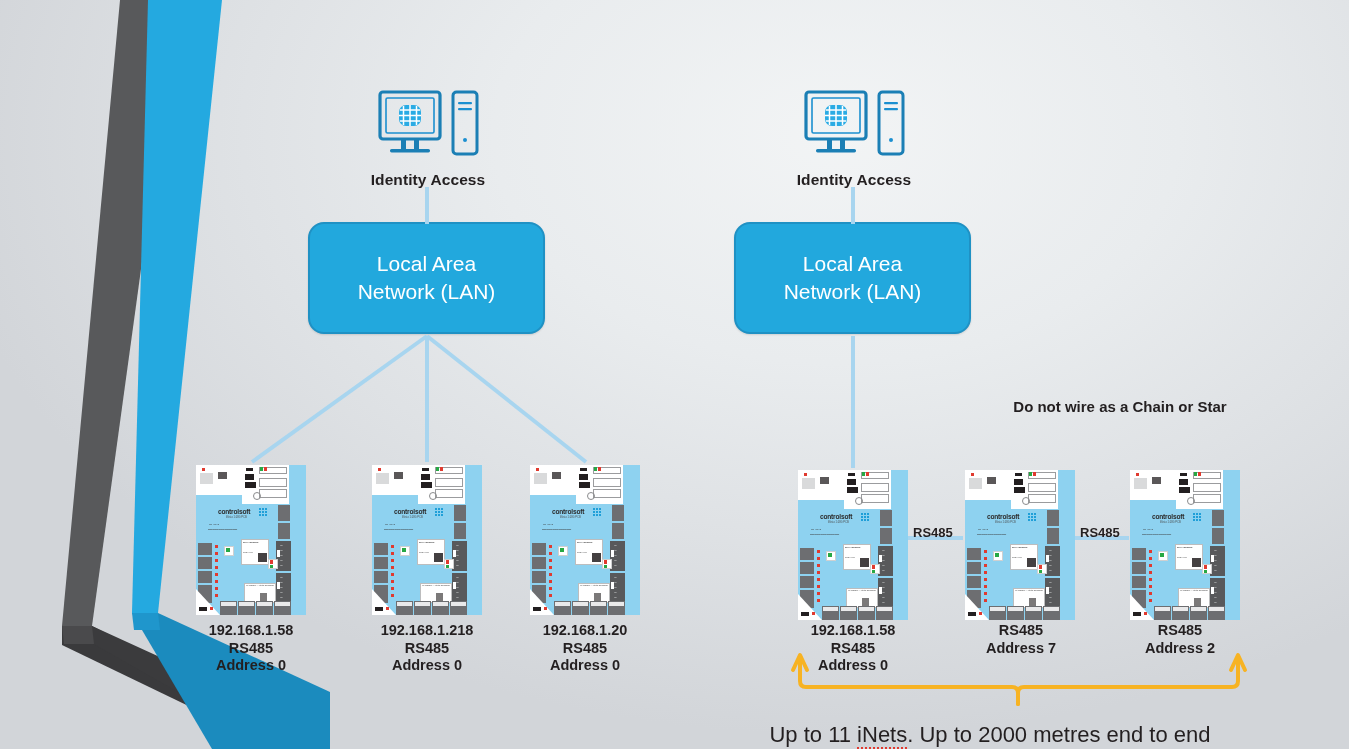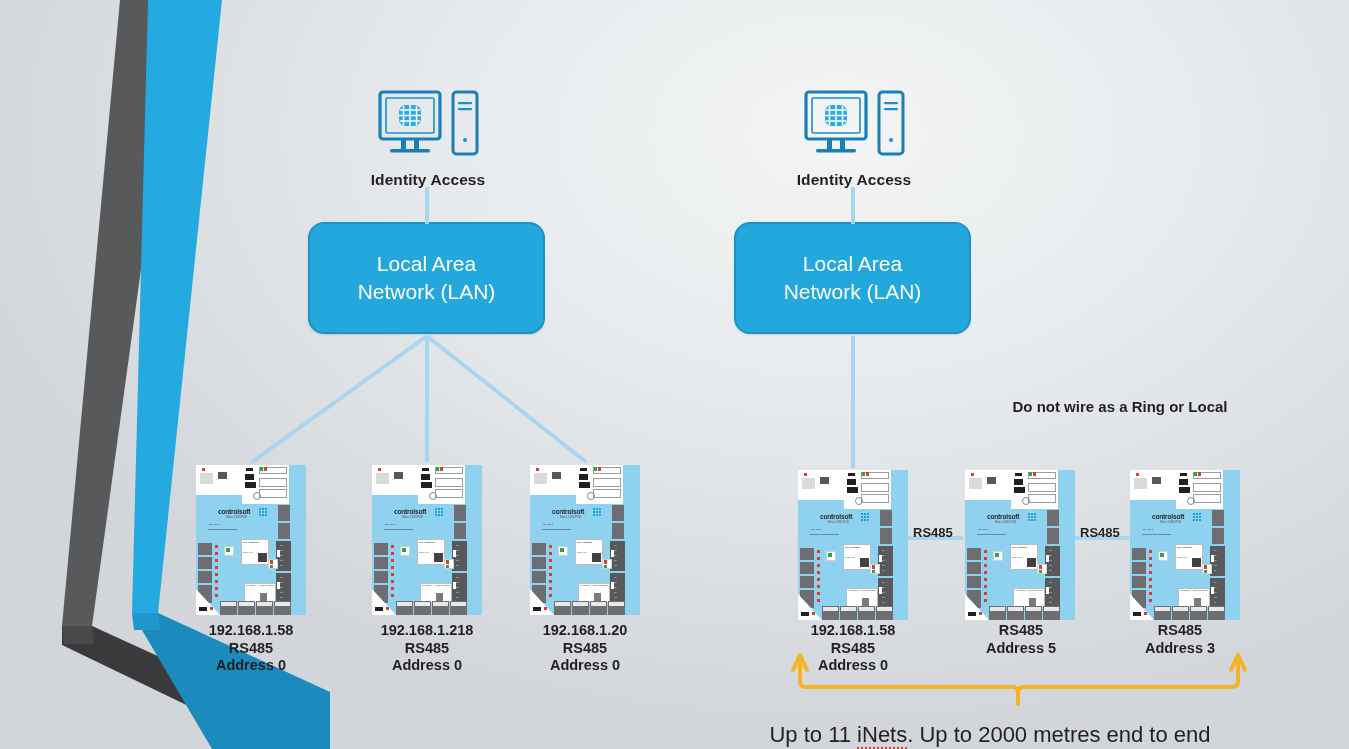--- a/index.html
+++ b/index.html
@@ -219,21 +219,21 @@
       <path d="M1238 661 L1238 681 Q1238 687 1232 687 L1024 687 Q1018 687 1018 693 L1018 704"></path>
       <path d="M793 670 L800 655 L807 670"></path>
       <path d="M1231 670 L1238 655 L1245 670"></path>
     </g>
   </svg>
 
   <div class="rs485" style="left:913px; top:525px;">RS485</div>
   <div class="rs485" style="left:1080px; top:525px;">RS485</div>
 
   <div class="note" style="left:950px; top:396px; width:340px;">
-    <div class="b">Do not wire as a Ring or Local</div>
+    <div class="b">Do not wire as a Chain or Star</div>
   </div>
 
   <div id="devices">
       <div class="device" style="left: 196px; top: 465px;">
         <div class="dev-blue" style="left:0;top:0;width:110px;height:150px;"></div>
         <div class="dev-white" style="left:0;top:0;width:47px;height:30px;"></div>
         <div class="dev-white" style="left:0;top:0;width:78px;height:17px;"></div>
         <div class="dev-gray" style="left:4px;top:8px;width:13px;height:11px;"></div>
         <div class="dev-red" style="left:6px;top:3px;width:3px;height:3px;"></div>
         <div class="dev-blk" style="left:22px;top:7px;width:9px;height:7px;opacity:.75;"></div>
@@ -776,22 +776,22 @@
     <div>Address 0</div>
   </div>
 
   <div class="devcap" style="left:763px; top:622px;">
     <div>192.168.1.58</div>
     <div>RS485</div>
     <div>Address 0</div>
   </div>
   <div class="devcap" style="left:931px; top:622px;">
     <div>RS485</div>
-    <div>Address 5</div>
+    <div>Address 7</div>
   </div>
   <div class="devcap" style="left:1090px; top:622px;">
     <div>RS485</div>
-    <div>Address 3</div>
+    <div>Address 2</div>
   </div>
 
   <div id="bottomcap"><span>Up to 11 </span><span class="spell">iNets</span><span>. Up to 2000 metres end to end</span></div>
 
 </div>
 
 </body></html>

